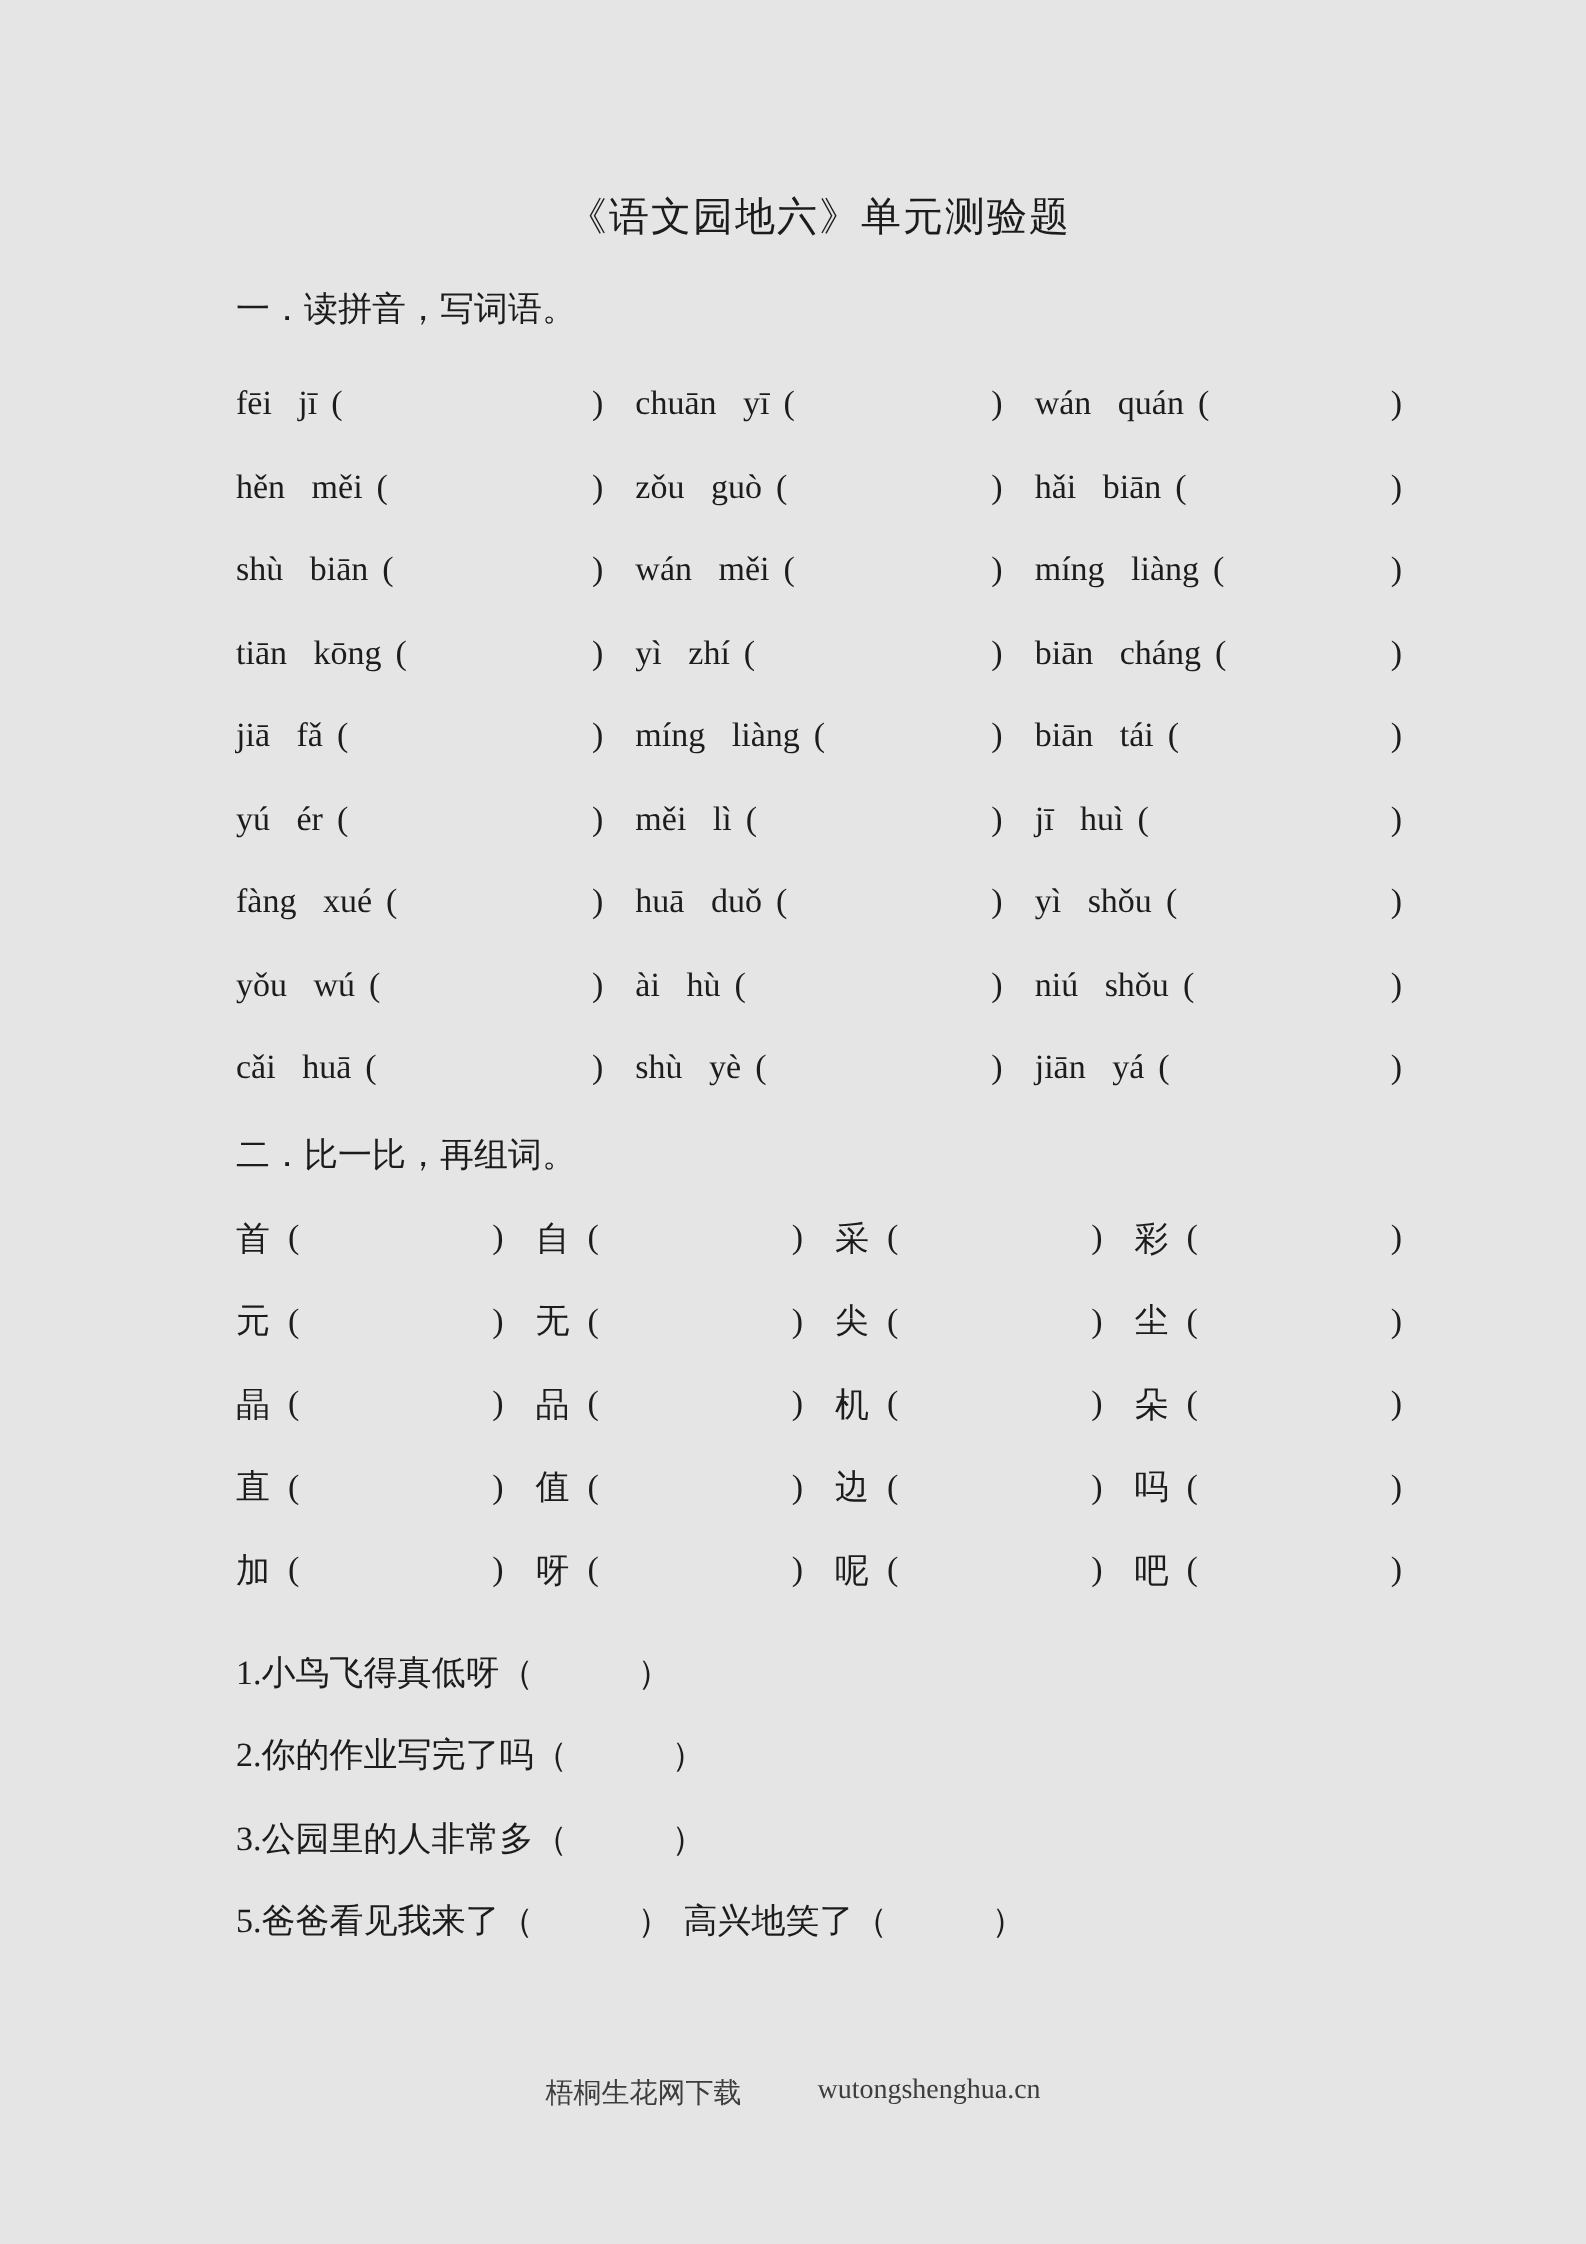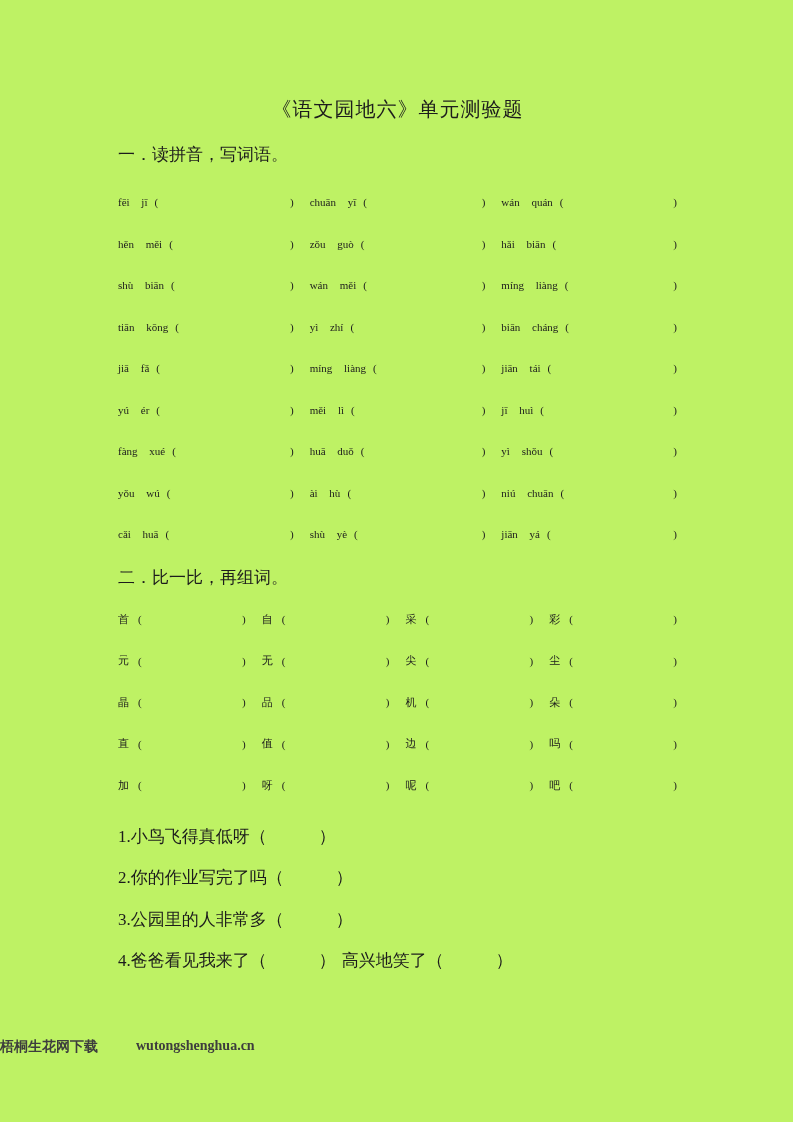--- a/index.html
+++ b/index.html
@@ -6,22 +6,22 @@
   body {
     width: 793px; height: 1122px;
     font-family: "Liberation Serif", "DejaVu Serif", serif;
     color: #1c1c1c;
     overflow: hidden;
   }
   .page {
     position: relative;
     width: 793px; height: 1122px;
     box-sizing: border-box;
-    padding: 96px 116px 0 118px;
-    background: #bef264;
+    padding: 96px 92px 0 118px;
+    background: #e5e5e5;
   }
   .title {
     font-size: 20px;
     font-weight: normal;
     text-align: center;
     margin: 0 0 12px 0;
     line-height: 26px;
     letter-spacing: 1px;
   }
   .hdr {
@@ -31,21 +31,21 @@
     align-items: center;
     text-align: center;
   }
   .hdr-2 { margin-top: 2px; }
   .hdr-3 { margin-top: 6px; }
   .rows-1 { margin-top: 6px; }
   .row {
     display: flex;
     height: 41.5px;
     align-items: center;
-    font-size: 11px;
+    font-size: 17px;
   }
   .it {
     flex: 1;
     display: flex;
     align-items: center;
     padding-right: 16px;
     white-space: nowrap;
   }
   .it:last-child { padding-right: 0; }
   .lb { word-spacing: 9px; padding-right: 7px; white-space: pre; }
@@ -59,24 +59,24 @@
     font-size: 17px;
   }
   .gap3 { display: inline-block; width: 52px; }
   .t2 { margin-left: 6px; margin-top: 44px; }
   .footer {
     position: absolute;
     top: 1038px;
     left: 0;
     width: 793px;
     display: flex;
+    justify-content: center;
     gap: 38px;
     font-size: 14px;
     color: #3d3d3d;
-    font-weight: bold;
   }
 </style>
 </head>
 <body>
 
 <div class="page">
 
   <h1 class="title">《语文园地六》单元测验题</h1>
 
   <div class="hdr">一．读拼音，写词语。</div>
@@ -169,21 +169,21 @@
           <span class="gp"></span>
           <span class="pr">)</span>
         </div>
       <div class="it">
           <span class="lb">míng liàng</span>
           <span class="pr">(</span>
           <span class="gp"></span>
           <span class="pr">)</span>
         </div>
       <div class="it">
-          <span class="lb">jiān tái</span>
+          <span class="lb">biān tái</span>
           <span class="pr">(</span>
           <span class="gp"></span>
           <span class="pr">)</span>
         </div>
     </div>
     <div class="row">
       <div class="it">
           <span class="lb">yú ér</span>
           <span class="pr">(</span>
           <span class="gp"></span>
@@ -229,21 +229,21 @@
           <span class="gp"></span>
           <span class="pr">)</span>
         </div>
       <div class="it">
           <span class="lb">ài hù</span>
           <span class="pr">(</span>
           <span class="gp"></span>
           <span class="pr">)</span>
         </div>
       <div class="it">
-          <span class="lb">niú chuān</span>
+          <span class="lb">niú shǒu</span>
           <span class="pr">(</span>
           <span class="gp"></span>
           <span class="pr">)</span>
         </div>
     </div>
     <div class="row">
       <div class="it">
           <span class="lb">cǎi huā</span>
           <span class="pr">(</span>
           <span class="gp"></span>
@@ -413,21 +413,21 @@
         <span class="gap3"></span>
         <span class="pr">）</span>
     </div>
     <div class="line3">
       <span>3.公园里的人非常多</span>
         <span class="pr">（</span>
         <span class="gap3"></span>
         <span class="pr">）</span>
     </div>
     <div class="line3">
-      <span>4.爸爸看见我来了</span>
+      <span>5.爸爸看见我来了</span>
         <span class="pr">（</span>
         <span class="gap3"></span>
         <span class="pr">）</span>
         <span class="t2">高兴地笑了</span>
         <span class="pr">（</span>
         <span class="gap3"></span>
         <span class="pr">）</span>
     </div>
   </div>
 

